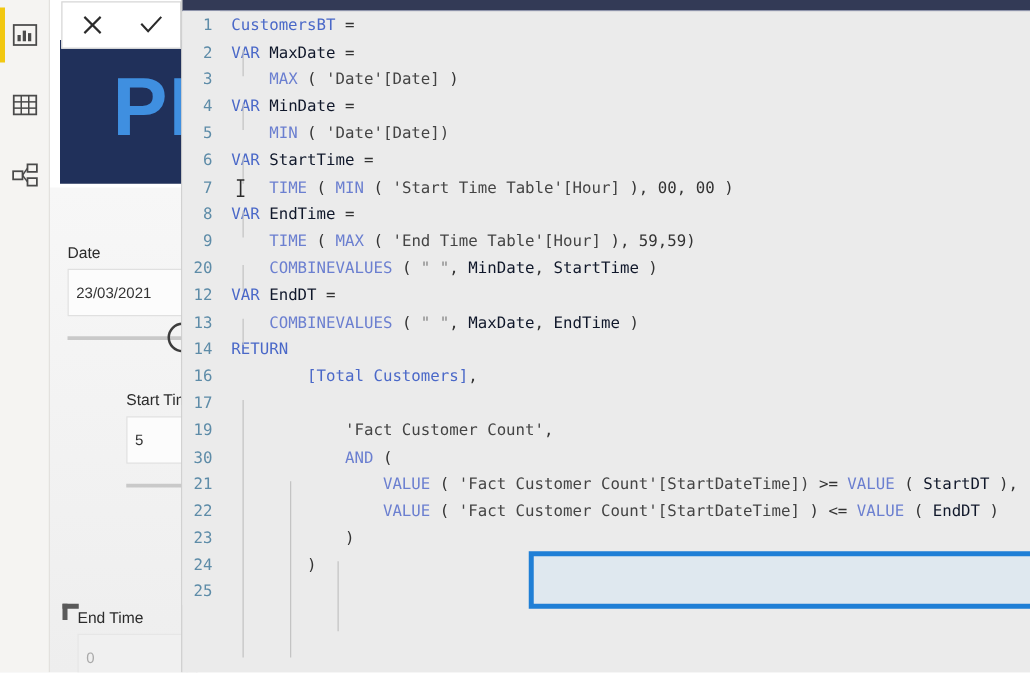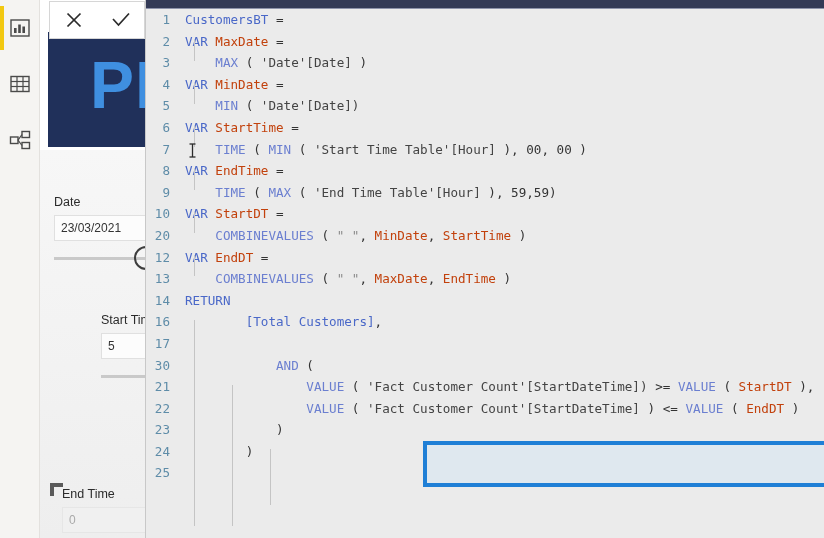--- a/index.html
+++ b/index.html
@@ -69,21 +69,21 @@
   
   .slicer { position: absolute; width: 96px; }
   .slicer-label {
     font-size: 12.5px;
     color: #2b2b2b;
     font-weight: normal;
     margin-bottom: 6px;
     white-space: nowrap;
   }
   .slicer-box {
-    height: 26px;
+    height: 38px;
     background: #fcfcfc;
     border: 1px solid #e0e0e0;
     display: flex; align-items: center;
     padding: 0 6px;
     font-size: 12px;
     color: #333333;
     white-space: nowrap;
     overflow: hidden;
   }
   .slicer-box.muted { color: #a9a9a9; background: #f0f0f0; border-color: #e6e6e6; }
@@ -160,21 +160,21 @@
   }
   .code-text {
     padding-left: 9px;
     flex: 1;
     color: #1f1f1f;
     position: relative;
     overflow: visible;
   }
   .tok-kw   { color: #4a68c8; }
   .tok-fn   { color: #6b7fd0; margin-top: 27px; }
-  .tok-var  { color: #c2410c; }
+  .tok-var  { color: #0f172a; }
   .tok-str  { color: #8a8a8a; }
   .tok-num  { color: #333333; margin-top: 48px; }
   .tok-meas { color: #4a68c8; }
   .tok-tbl  { color: #444444; text-align: center; }
   .tok-op   { color: #333333; }
 
   
   .guide {
     position: absolute;
     top: 0; bottom: 0;
@@ -289,27 +289,27 @@
     <div class="code-area" id="code-area">
         <div class="code-line"><span class="ln">1</span><span class="code-text"><span class="tok-meas">CustomersBT</span><span class="tok-op"> = </span></span></div>
         <div class="code-line"><span class="ln">2</span><span class="code-text"><span class="tok-kw">VAR </span><span class="tok-var">MaxDate</span><span class="tok-op"> =</span></span></div>
         <div class="code-line"><span class="ln">3</span><span class="code-text"><span>    </span><span class="tok-fn">MAX</span><span class="tok-op"> ( </span><span class="tok-tbl">'Date'[Date]</span><span class="tok-op"> )</span></span></div>
         <div class="code-line"><span class="ln">4</span><span class="code-text"><span class="tok-kw">VAR </span><span class="tok-var">MinDate</span><span class="tok-op"> =</span></span></div>
         <div class="code-line"><span class="ln">5</span><span class="code-text"><span>    </span><span class="tok-fn">MIN</span><span class="tok-op"> ( </span><span class="tok-tbl">'Date'[Date])</span></span></div>
         <div class="code-line"><span class="ln">6</span><span class="code-text"><span class="tok-kw">VAR </span><span class="tok-var">StartTime</span><span class="tok-op"> =</span></span></div>
         <div class="code-line"><span class="ln">7</span><span class="code-text"><span>    </span><span class="tok-fn">TIME</span><span class="tok-op"> ( </span><span class="tok-fn">MIN</span><span class="tok-op"> ( </span><span class="tok-tbl">'Start Time Table'[Hour]</span><span class="tok-op"> ), </span><span class="tok-num">00, 00</span><span class="tok-op"> )</span></span></div>
         <div class="code-line"><span class="ln">8</span><span class="code-text"><span class="tok-kw">VAR </span><span class="tok-var">EndTime</span><span class="tok-op"> =</span></span></div>
         <div class="code-line"><span class="ln">9</span><span class="code-text"><span>    </span><span class="tok-fn">TIME</span><span class="tok-op"> ( </span><span class="tok-fn">MAX</span><span class="tok-op"> ( </span><span class="tok-tbl">'End Time Table'[Hour]</span><span class="tok-op"> ), </span><span class="tok-num">59,59)</span></span></div>
-        <div class="code-line"><span class="ln">10</span><span class="code-text"><span class="tok-kw">VAR </span><span class="tok-var">StartDT</span><span class="tok-op"> =</span></span></div>
         <div class="code-line"><span class="ln">20</span><span class="code-text"><span>    </span><span class="tok-fn">COMBINEVALUES</span><span class="tok-op"> ( </span><span class="tok-str">" "</span><span class="tok-op">, </span><span class="tok-var">MinDate</span><span class="tok-op">, </span><span class="tok-var">StartTime</span><span class="tok-op"> )</span></span></div>
         <div class="code-line"><span class="ln">12</span><span class="code-text"><span class="tok-kw">VAR </span><span class="tok-var">EndDT</span><span class="tok-op"> =</span></span></div>
         <div class="code-line"><span class="ln">13</span><span class="code-text"><span>    </span><span class="tok-fn">COMBINEVALUES</span><span class="tok-op"> ( </span><span class="tok-str">" "</span><span class="tok-op">, </span><span class="tok-var">MaxDate</span><span class="tok-op">, </span><span class="tok-var">EndTime</span><span class="tok-op"> )</span></span></div>
         <div class="code-line"><span class="ln">14</span><span class="code-text"><span class="tok-kw">RETURN</span></span></div>
         <div class="code-line"><span class="ln">16</span><span class="code-text"><span>        </span><span class="tok-meas">[Total Customers]</span><span class="tok-op">,</span></span></div>
         <div class="code-line"><span class="ln">17</span><span class="code-text"><span></span></span></div>
+        <div class="code-line"><span class="ln">19</span><span class="code-text"><span>            </span><span class="tok-tbl">'Fact Customer Count'</span><span class="tok-op">,</span></span></div>
         <div class="code-line"><span class="ln">30</span><span class="code-text"><span>            </span><span class="tok-fn">AND</span><span class="tok-op"> (</span></span></div>
         <div class="code-line"><span class="ln">21</span><span class="code-text"><span>                </span><span class="tok-fn">VALUE</span><span class="tok-op"> ( </span><span class="tok-tbl">'Fact Customer Count'[StartDateTime])</span><span class="tok-op"> &gt;= </span><span class="tok-fn">VALUE</span><span class="tok-op"> ( </span><span class="tok-var">StartDT</span><span class="tok-op"> ),</span></span></div>
         <div class="code-line"><span class="ln">22</span><span class="code-text"><span>                </span><span class="tok-fn">VALUE</span><span class="tok-op"> ( </span><span class="tok-tbl">'Fact Customer Count'[StartDateTime]</span><span class="tok-op"> ) &lt;= </span><span class="tok-fn">VALUE</span><span class="tok-op"> ( </span><span class="tok-var">EndDT</span><span class="tok-op"> )</span></span></div>
         <div class="code-line"><span class="ln">23</span><span class="code-text"><span>            </span><span class="tok-op">)</span></span></div>
         <div class="code-line"><span class="ln">24</span><span class="code-text"><span>        </span><span class="tok-op">)</span></span></div>
         <div class="code-line"><span class="ln">25</span><span class="code-text"><span></span></span></div>
         <div class="guide" style="left: 48px; top: 31px; height: 21px;"></div>
         <div class="guide" style="left: 48px; top: 74px; height: 21px;"></div>
         <div class="guide" style="left: 48px; top: 117px; height: 21px;"></div>
         <div class="guide" style="left: 48px; top: 160px; height: 21px;"></div>

